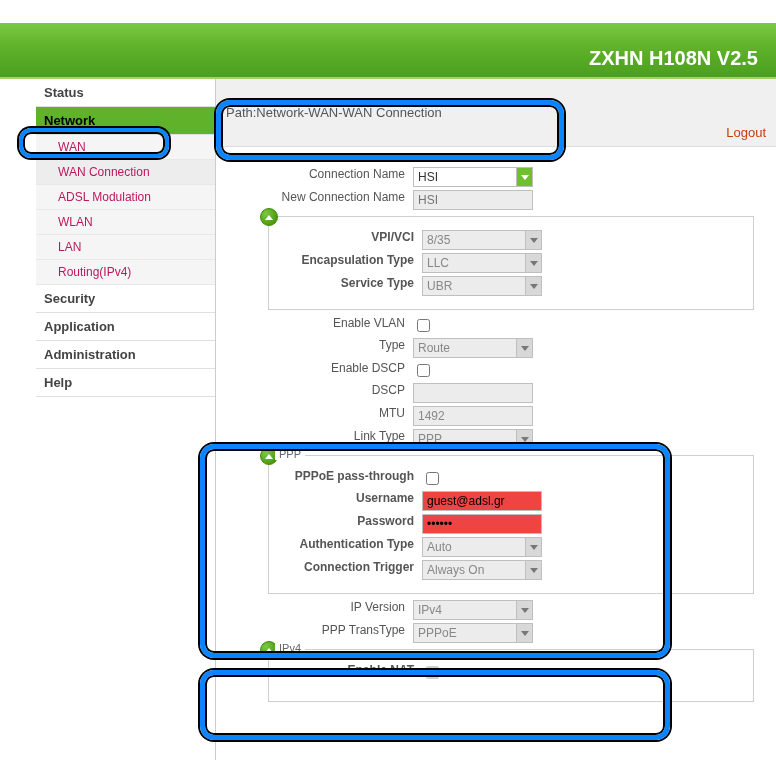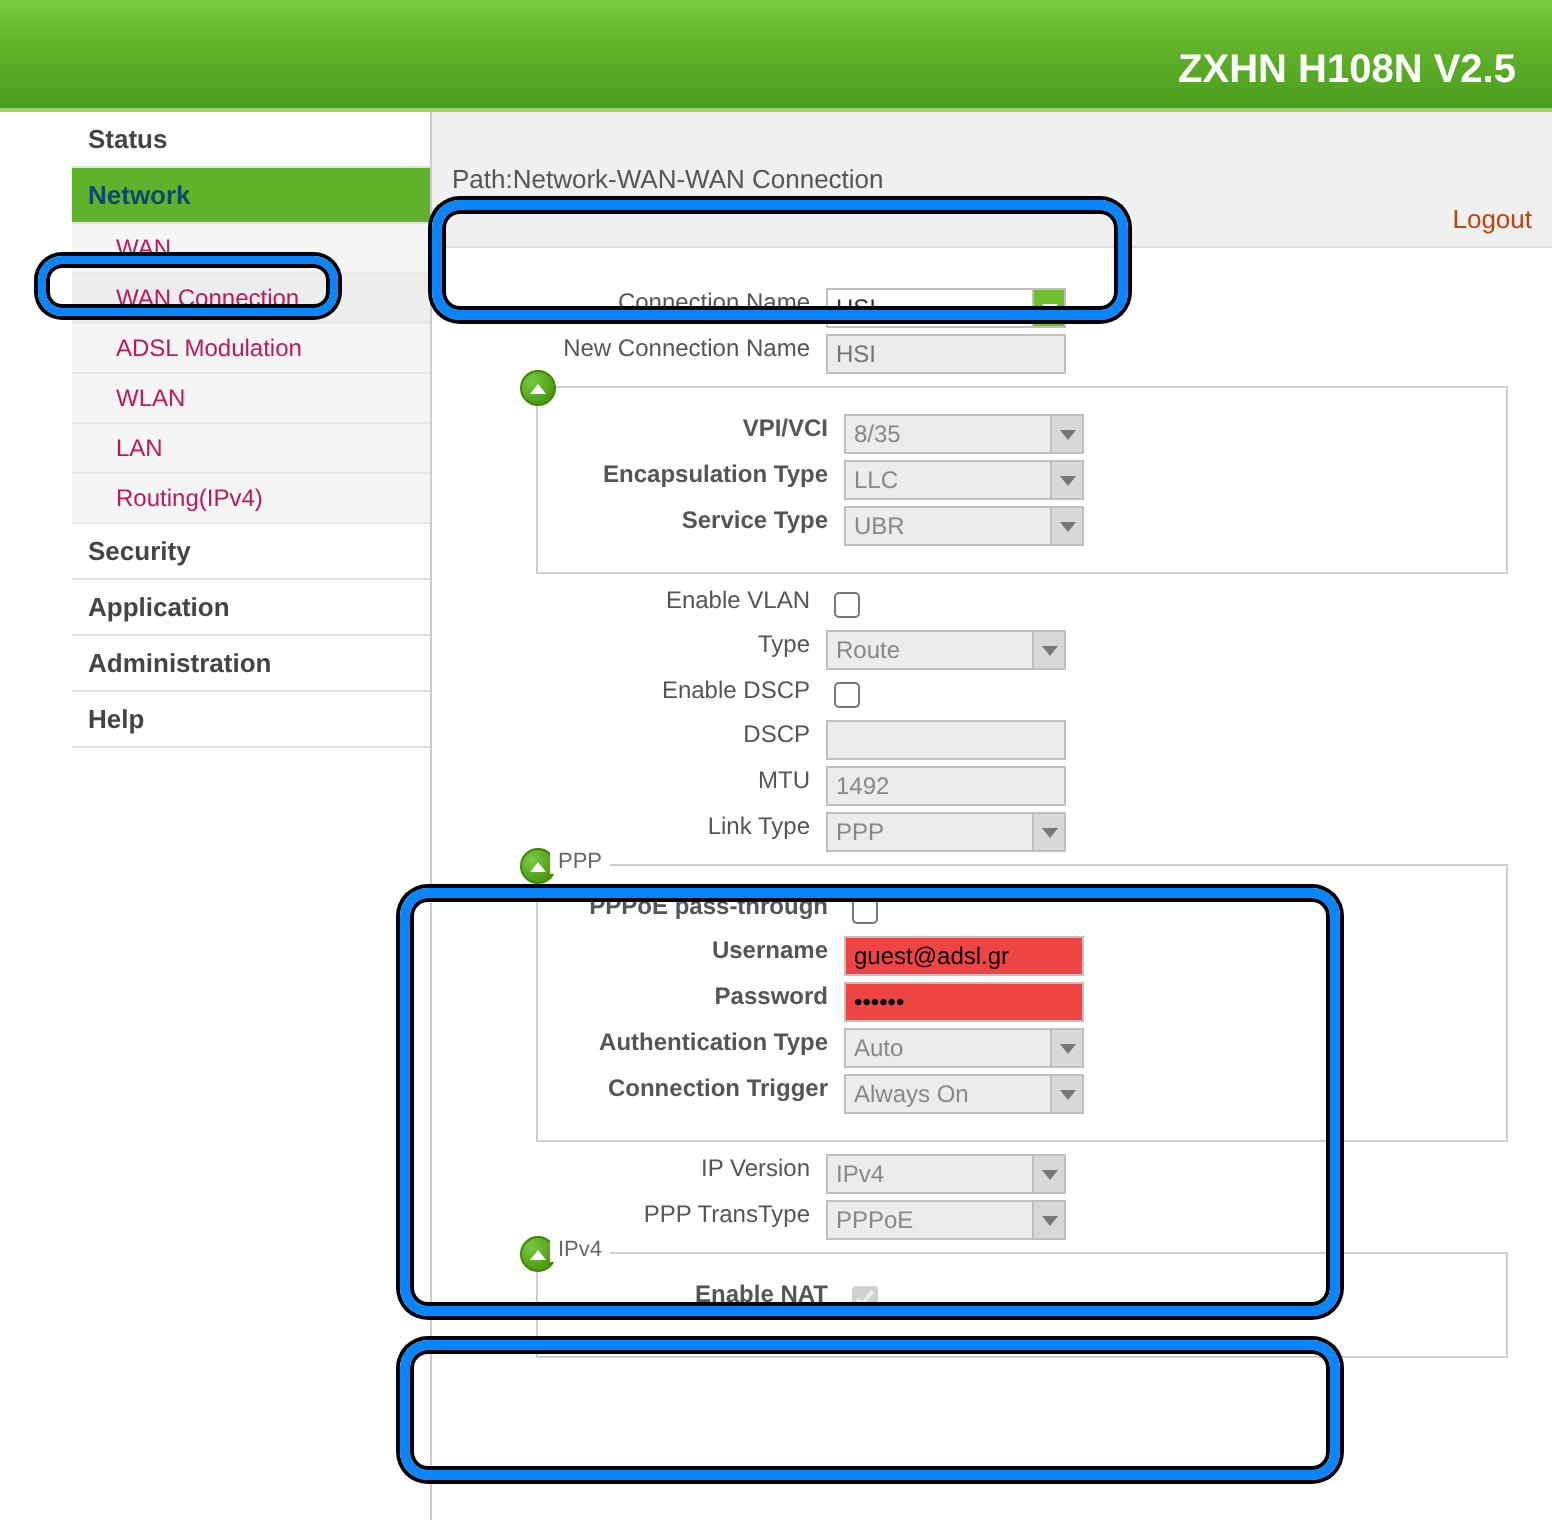--- a/index.html
+++ b/index.html
@@ -9,20 +9,21 @@
     font-size: 12px;
     color: #333;
     background: #fff;
     width: 776px;
   }
   .banner {
     height: 56px;
     background: linear-gradient(to bottom, #7ac943 0%, #5fb229 45%, #4c9e1f 100%);
     border-bottom: 2px solid #a0d468;
     position: relative;
+    margin-top: 23px;
   }
   .banner-title {
     position: absolute;
     right: 18px;
     top: 24px;
     color: #fff;
     font-size: 20px;
     font-weight: bold;
   }
   .layout { display: flex; padding-left: 36px; }
@@ -34,21 +35,21 @@
   .side-cat {
     padding: 6px 8px;
     font-size: 13px;
     font-weight: bold;
     color: #444;
     border-bottom: 1px solid #e0e0e0;
     cursor: pointer;
   }
   .side-cat.active {
     background: #5fb229;
-    color: #0c4a6e;
+    color: #000000;
   }
   .side-sub {
     padding: 5px 8px 5px 22px;
     font-size: 12px;
     color: #be185d;
     background: #f5f5f5;
     border-bottom: 1px solid #e8e8e8;
     cursor: pointer;
     position: relative;
   }

